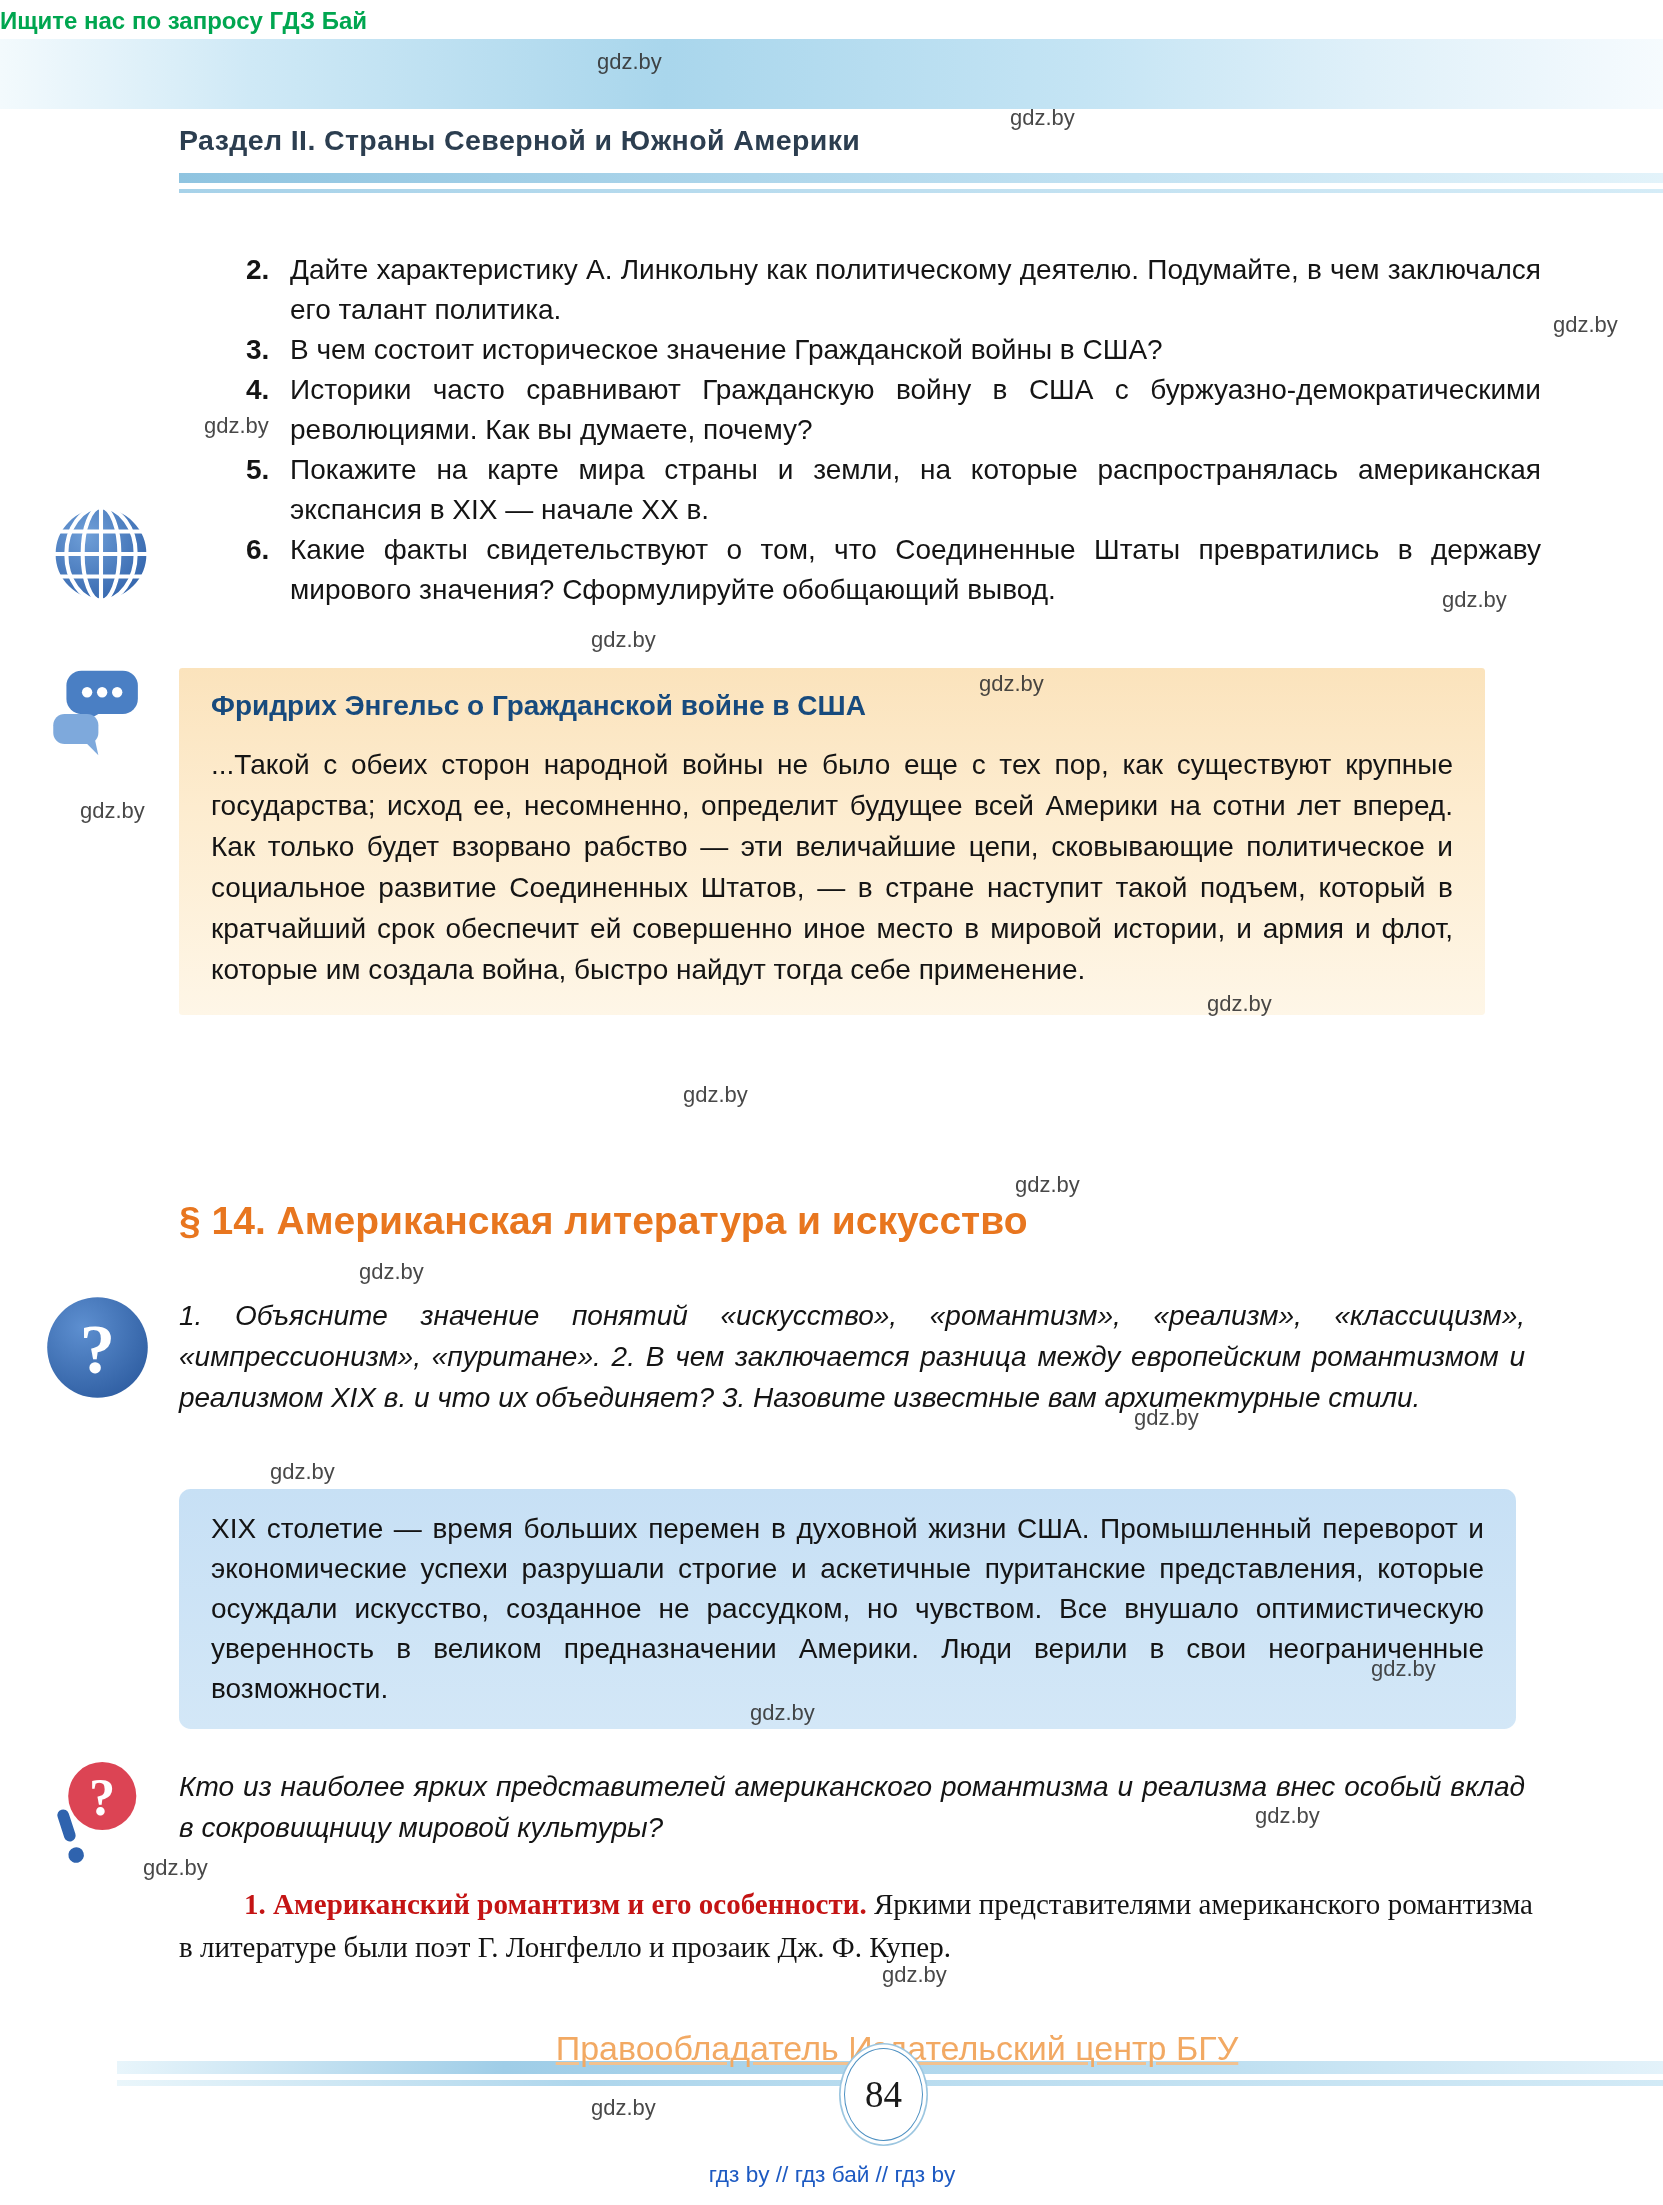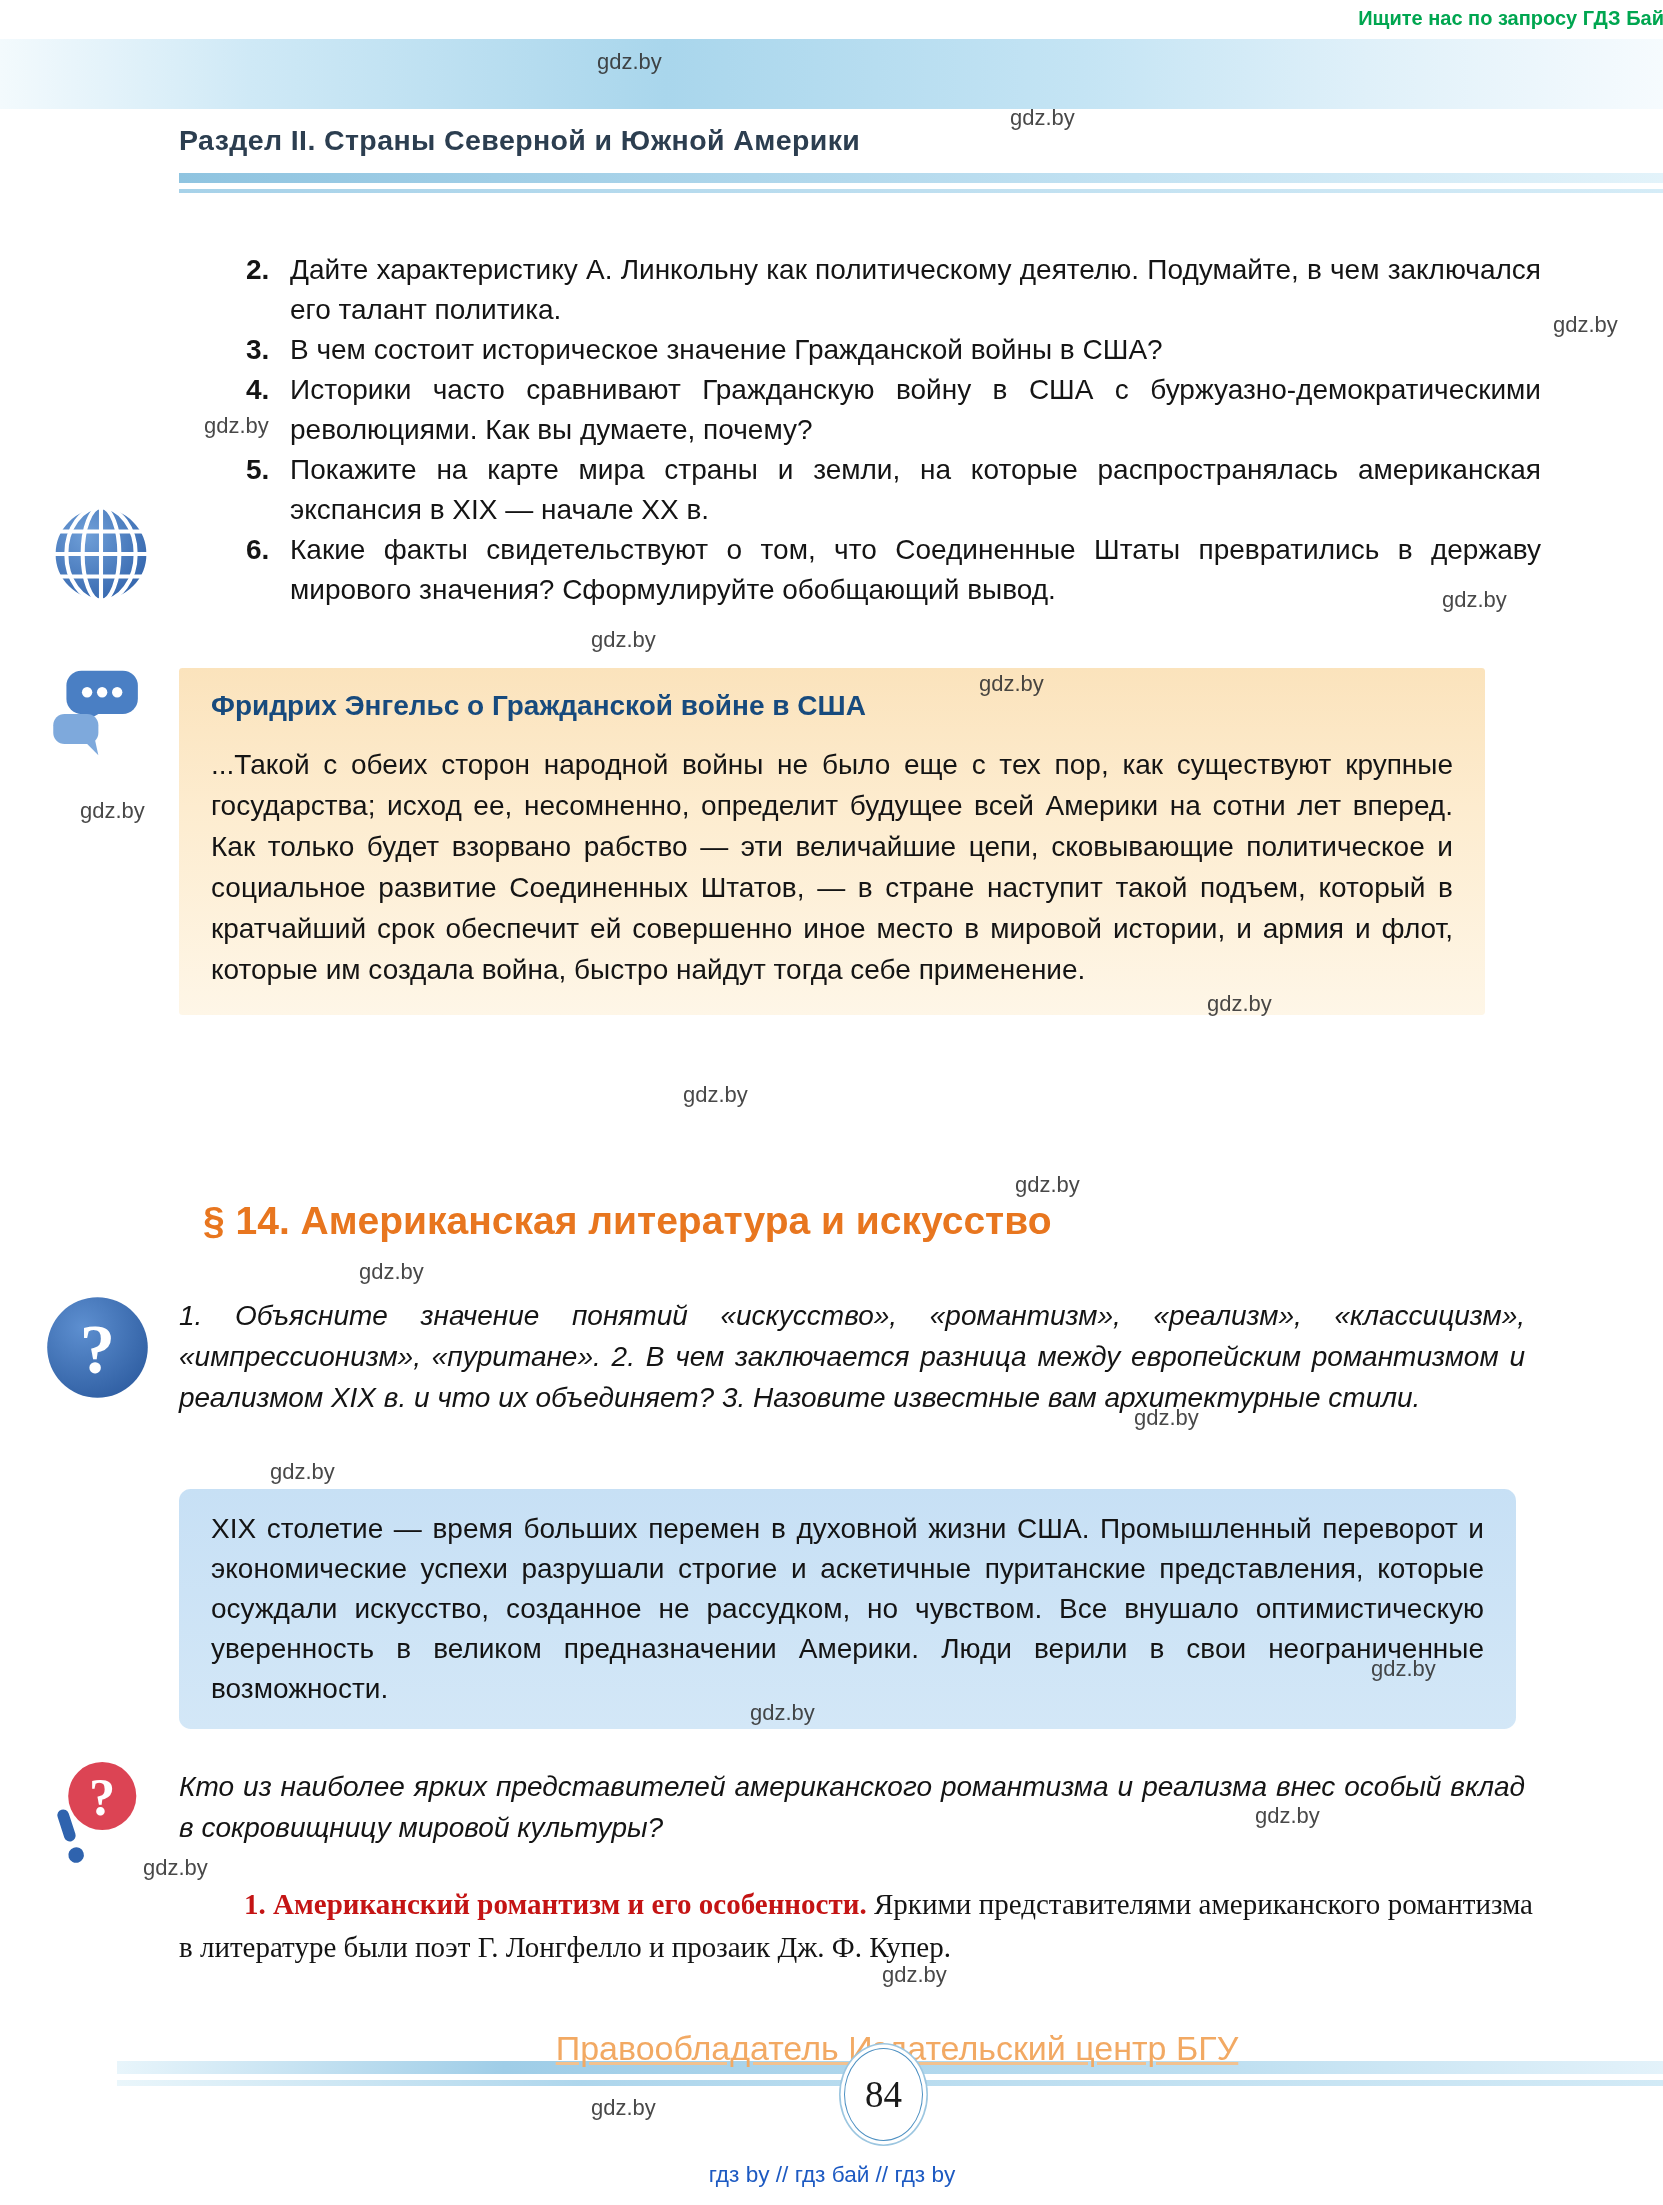--- a/index.html
+++ b/index.html
@@ -7,22 +7,22 @@
     position:relative;
     width:1664px;height:2205px;
     background:#ffffff;
     font-family:"Liberation Sans",sans-serif;
     color:#141414;
     overflow:hidden;
   }
   
   .promo{
     position:absolute;top:6.7px;left:0;width:100%;
-    text-align:right;
-    color:#00a650;font-size:20px;font-weight:bold;
+    text-align:left;
+    color:#00a650;font-size:24px;font-weight:bold;
   }
   
   .sky-band{
     position:absolute;top:39px;left:0;width:100%;height:70px;
     background:linear-gradient(90deg,#f3fafd 0%,#cfe9f6 15%,#a9d6ec 40%,#c4e4f4 65%,#dff0f9 82%,#f6fbfe 100%);
     filter:blur(0.4px);
   }
   
   .wm{
     position:absolute;
@@ -55,21 +55,21 @@
     box-sizing:border-box;padding:22px 32px 25px 32px;
     background:linear-gradient(180deg,#fbe3bc 0%,#fdeccf 40%,#fef6e7 100%);
     border-radius:3.4px;
   }
   .engels-title{font-size:28px;font-weight:bold;color:#174a7d;margin:0 0 22px 0;}
   .engels-body{font-size:28px;line-height:41px;text-align:justify;margin:0;}
   .engels-task{font-size:28px;line-height:41px;text-align:justify;font-style:italic;margin:22px 0 0 0;}
   
   .para-heading{
     position:absolute;top:1199px;left:179px;width:1342px;
-    font-size:39px;font-weight:bold;color:#e8761f;margin-left:24px;
+    font-size:39px;font-weight:bold;color:#e8761f;
   }
   
   .intro-questions{
     position:absolute;top:1295px;left:179px;width:1346px;
     font-size:28px;line-height:41px;font-style:italic;text-align:justify;
   }
   
   .blue-box{
     position:absolute;top:1489px;left:179px;width:1337px;
     box-sizing:border-box;padding:20px 32px;

